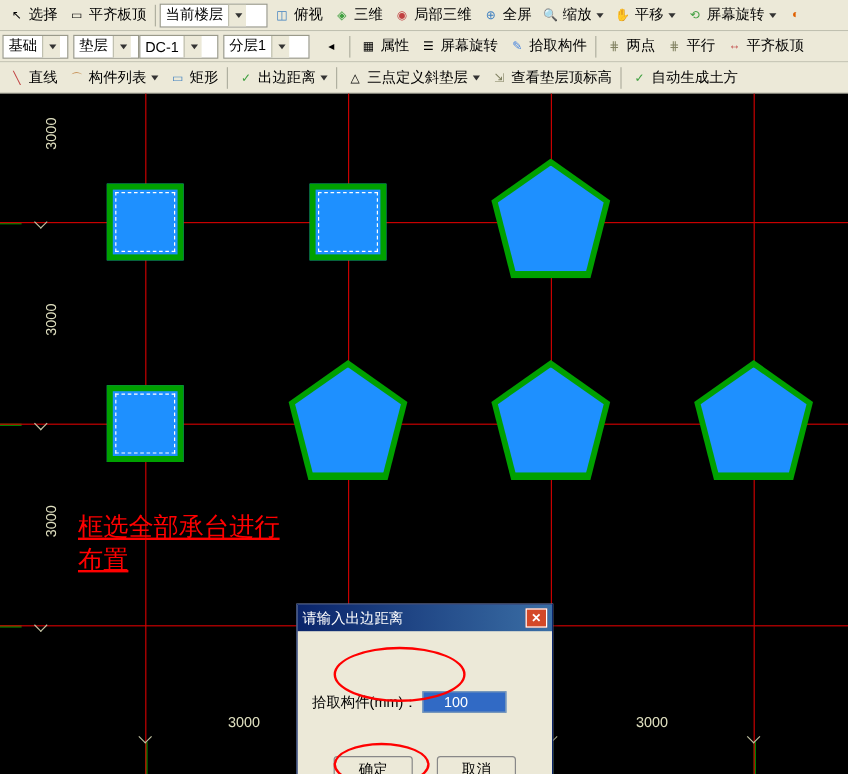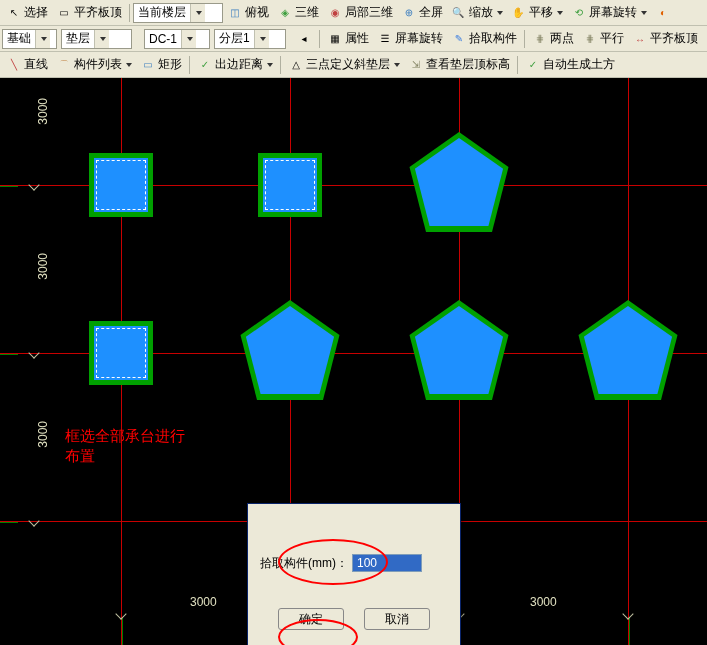--- a/index.html
+++ b/index.html
@@ -81,22 +81,23 @@
   transform: rotate(180deg);
 }
 .dim-text-h {
   position: absolute;
   color: #e0e0c0;
   font-size: 12px;
 }
 .note-text {
   position: absolute;
   color: #ff0000;
-  font-size: 15px;
+  font-size: 21px;
   line-height: 1.3;
+  text-decoration: underline;
 }
 .square-shape {
   position: absolute;
   width: 64px; height: 64px;
   background: #1e90ff;
   border: 5px solid #00a000;
 }
 .square-shape::before {
   content: "";
   position: absolute;
@@ -148,21 +149,21 @@
   padding: 50px 12px 10px;
   display: flex;
   align-items: center;
   gap: 4px;
 }
 .dialog-input {
   width: 70px; height: 18px;
   border: 1px solid #7f9db9;
   background: #316ac5;
   color: white;
-  padding: 0 4px;
+  padding: 0 17px;
   font-size: 12px;
 }
 .dialog-buttons {
   display: flex;
   justify-content: center;
   gap: 20px;
   margin-top: 26px;
 }
 .win-btn {
   width: 66px; height: 22px;
@@ -241,27 +242,27 @@
     </div>
 </div>
 
 <div class="toolbar toolbar2">
   <div class="select" style="width:55px">
       <span>基础</span>
       <span class="arrow-btn">
         <span class="dropdown-arrow"></span>
       </span>
     </div>
-  <div class="select" style="width:71px;margin-left:4px">
+  <div class="select" style="width:55px;margin-left:4px">
       <span>垫层</span>
       <span class="arrow-btn">
         <span class="dropdown-arrow"></span>
       </span>
     </div>
-  <div class="select" style="width:66px;margin-left:12px">
+  <div class="select" style="width:66px;margin-left:0">
       <span>DC-1</span>
       <span class="arrow-btn">
         <span class="dropdown-arrow"></span>
       </span>
     </div>
   <div class="select" style="width:72px;margin-left:4px">
       <span>分层1</span>
       <span class="arrow-btn">
         <span class="dropdown-arrow"></span>
       </span>
@@ -386,20 +387,24 @@
   </div>
   <div class="hexagon" style="left:573px;top:222px">
     <div class="hex-outer"></div>
       <div class="hex-inner"></div>
   </div>
 
   <div class="note-text" style="left:65px;top:348px;white-space:pre">框选全部承台进行
 布置</div>
 
   <div class="dialog">
+    <div class="dialog-title">
+      <span>请输入出边距离</span>
+      <div class="close-btn">✕</div>
+    </div>
     <div class="dialog-body">
       <span>拾取构件(mm)：</span>
       <input class="dialog-input" value="100" style="">
     </div>
     <div class="dialog-buttons">
       <button class="win-btn">确定</button>
       <button class="win-btn">取消</button>
     </div>
 
     <div class="red-ellipse" style="left:30px;top:35px;width:110px;height:46px"></div>

